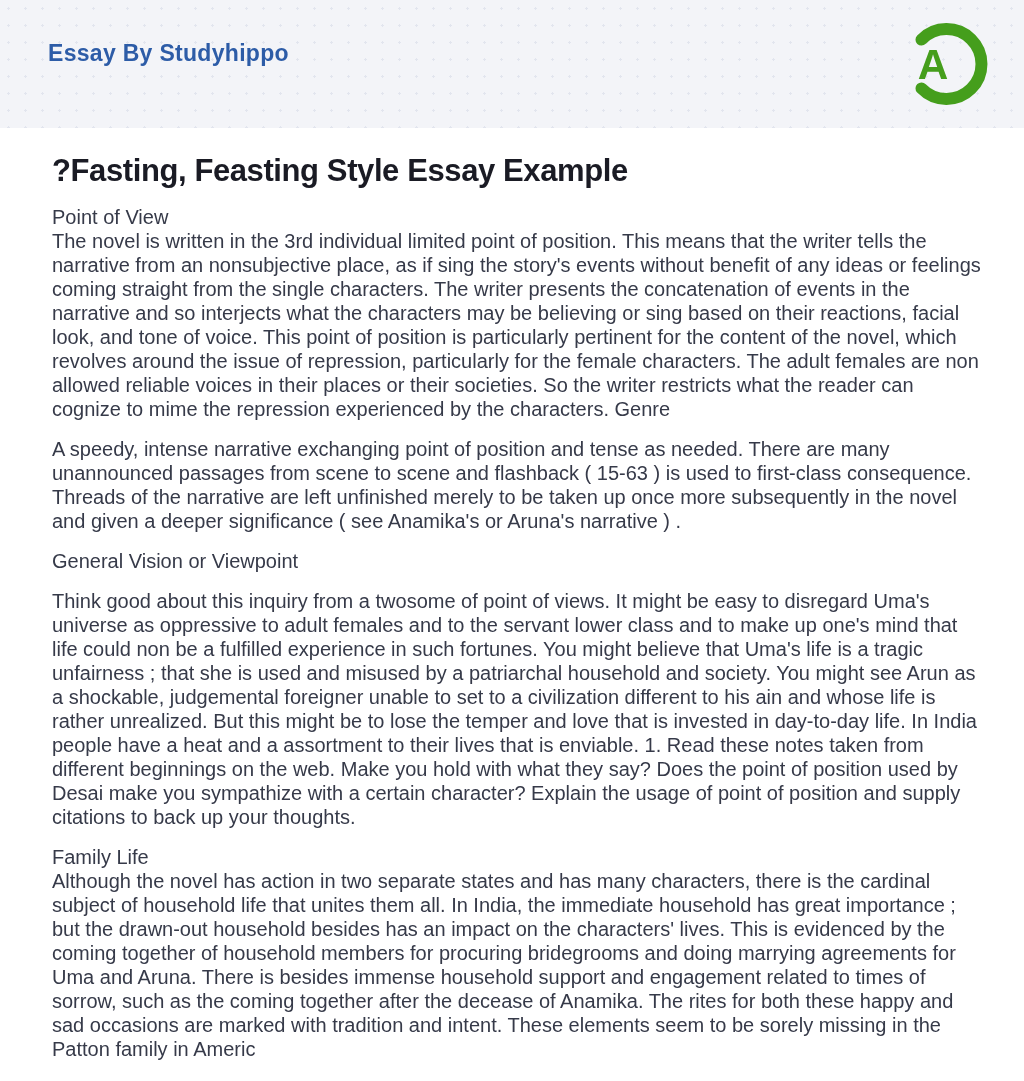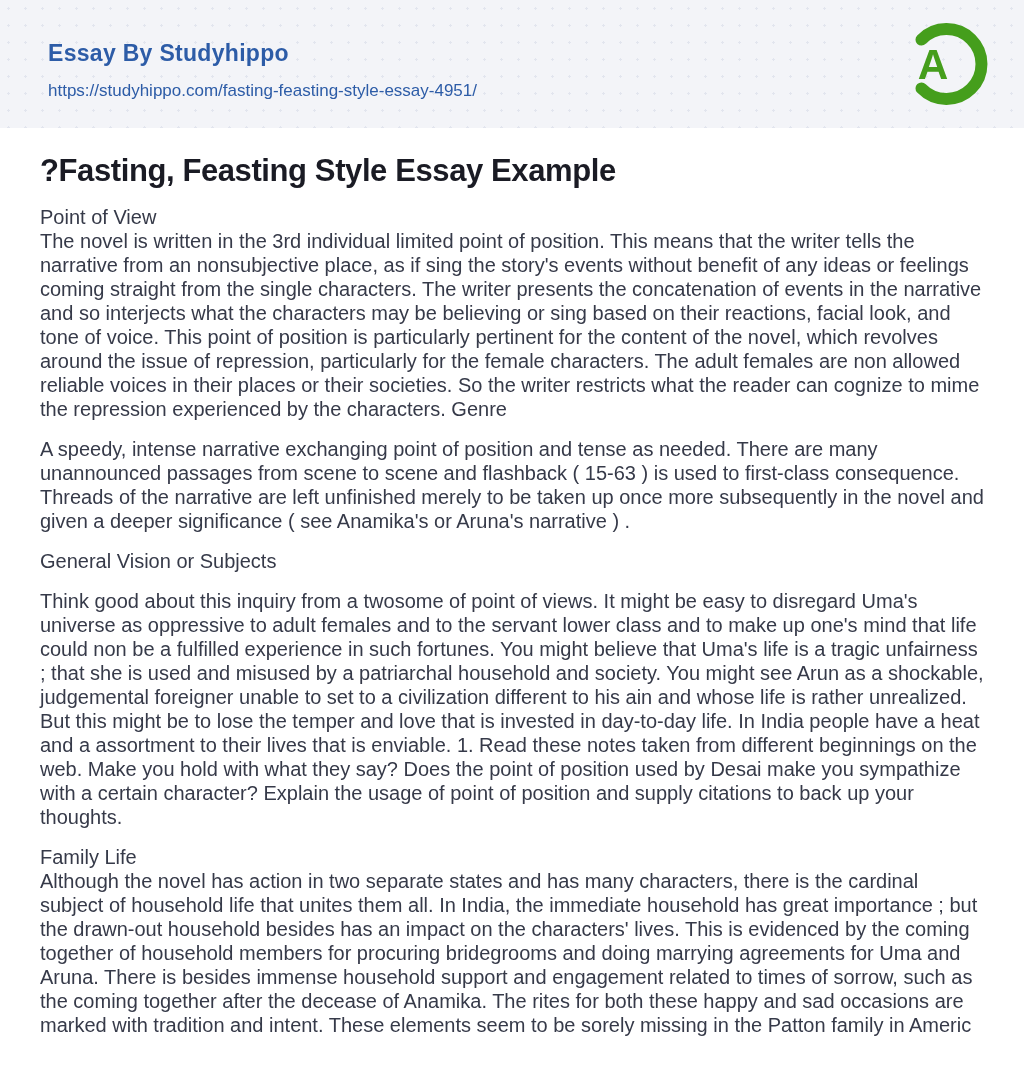--- a/index.html
+++ b/index.html
@@ -45,20 +45,21 @@
   .logo {
     position: absolute;
     top: 16px;
     right: 34px;
     width: 92px;
     height: 96px;
   }
   
   .article {
     padding: 0 40px;
+    margin-left: 12px;
   }
   .article-title {
     margin: 24px 0 14px 0;
     font-size: 31px;
     font-weight: 700;
     letter-spacing: -0.4px;
     color: #1a1b24;
     line-height: 1.25;
   }
   .para {
@@ -69,39 +70,38 @@
     white-space: pre-line;
   }
 </style>
 </head>
 <body>
 
 <div class="page">
 
   <div class="header">
     <h1 class="site-title">Essay By Studyhippo</h1>
-    <a class="page-url">https://studyhippo.com/fasting-feasting-style-essay-4951/</a>
 
     <span class="logo">
       <svg width="92" height="96" viewBox="0 0 100 104" xmlns="http://www.w3.org/2000/svg" aria-hidden="true">
         <path d="M 25.5 25.5 A 38 38 0 1 1 25.5 78.5" fill="none" stroke="#459e1c" stroke-width="13" stroke-linecap="round"></path>
         <text x="38" y="68" font-family="Liberation Sans, sans-serif" font-size="46" font-weight="700" fill="#459e1c" text-anchor="middle">A</text>
       </svg>
     </span>
   </div>
 
   <div class="article">
     <h2 class="article-title">?Fasting, Feasting Style Essay Example</h2>
 
     <p class="para">Point of View
 The novel is written in the 3rd individual limited point of position. This means that the writer tells the narrative from an nonsubjective place, as if sing the story's events without benefit of any ideas or feelings coming straight from the single characters. The writer presents the concatenation of events in the narrative and so interjects what the characters may be believing or sing based on their reactions, facial look, and tone of voice. This point of position is particularly pertinent for the content of the novel, which revolves around the issue of repression, particularly for the female characters. The adult females are non allowed reliable voices in their places or their societies. So the writer restricts what the reader can cognize to mime the repression experienced by the characters. Genre</p>
 
     <p class="para">A speedy, intense narrative exchanging point of position and tense as needed. There are many unannounced passages from scene to scene and flashback ( 15-63 ) is used to first-class consequence. Threads of the narrative are left unfinished merely to be taken up once more subsequently in the novel and given a deeper significance ( see Anamika's or Aruna's narrative ) .</p>
 
-    <p class="para">General Vision or Subjects</p>
+    <p class="para">General Vision or Viewpoint</p>
 
     <p class="para">Think good about this inquiry from a twosome of point of views. It might be easy to disregard Uma's universe as oppressive to adult females and to the servant lower class and to make up one's mind that life could non be a fulfilled experience in such fortunes. You might believe that Uma's life is a tragic unfairness ; that she is used and misused by a patriarchal household and society. You might see Arun as a shockable, judgemental foreigner unable to set to a civilization different to his ain and whose life is rather unrealized. But this might be to lose the temper and love that is invested in day-to-day life. In India people have a heat and a assortment to their lives that is enviable. 1. Read these notes taken from different beginnings on the web. Make you hold with what they say? Does the point of position used by Desai make you sympathize with a certain character? Explain the usage of point of position and supply citations to back up your thoughts.</p>
 
 
     <p class="para">Family Life
 Although the novel has action in two separate states and has many characters, there is the cardinal subject of household life that unites them all. In India, the immediate household has great importance ; but the drawn-out household besides has an impact on the characters' lives. This is evidenced by the coming together of household members for procuring bridegrooms and doing marrying agreements for Uma and Aruna. There is besides immense household support and engagement related to times of sorrow, such as the coming together after the decease of Anamika. The rites for both these happy and sad occasions are marked with tradition and intent. These elements seem to be sorely missing in the Patton family in Americ</p>
   </div>
 
 </div>
 

